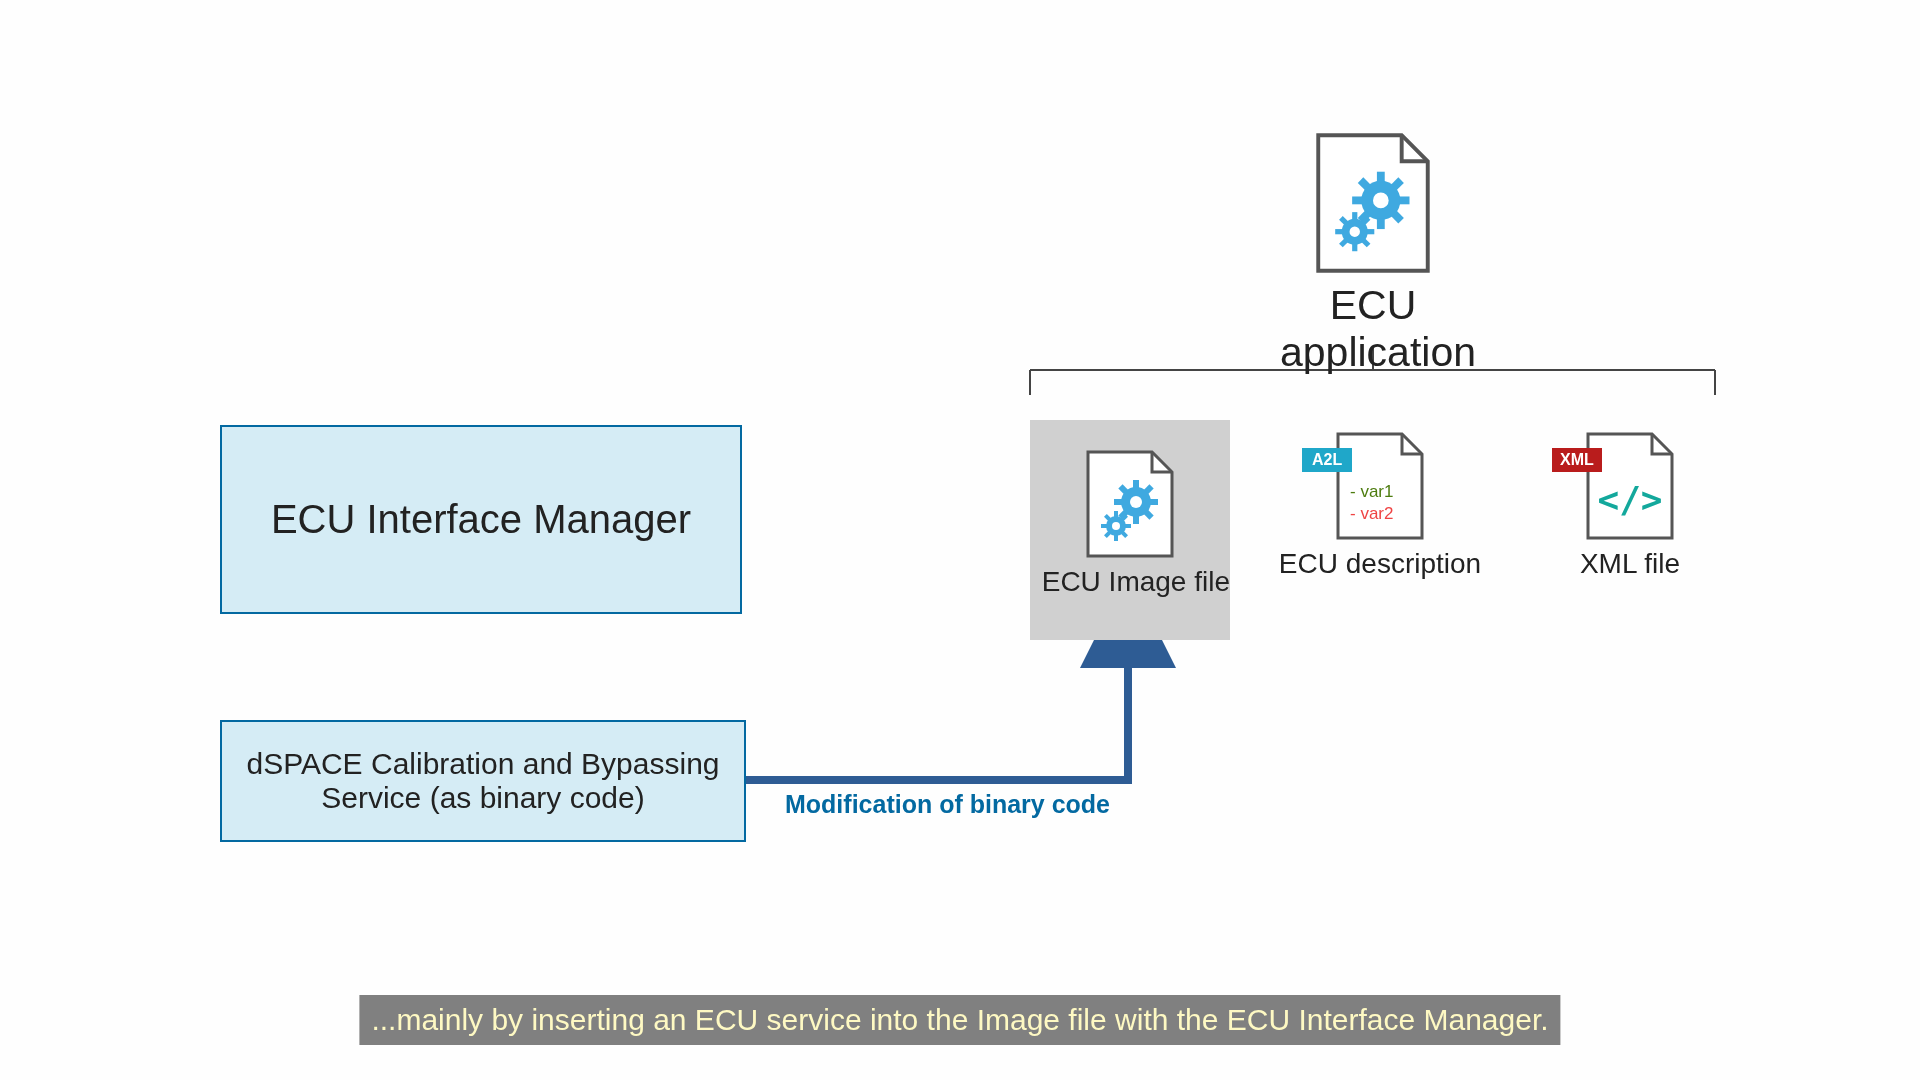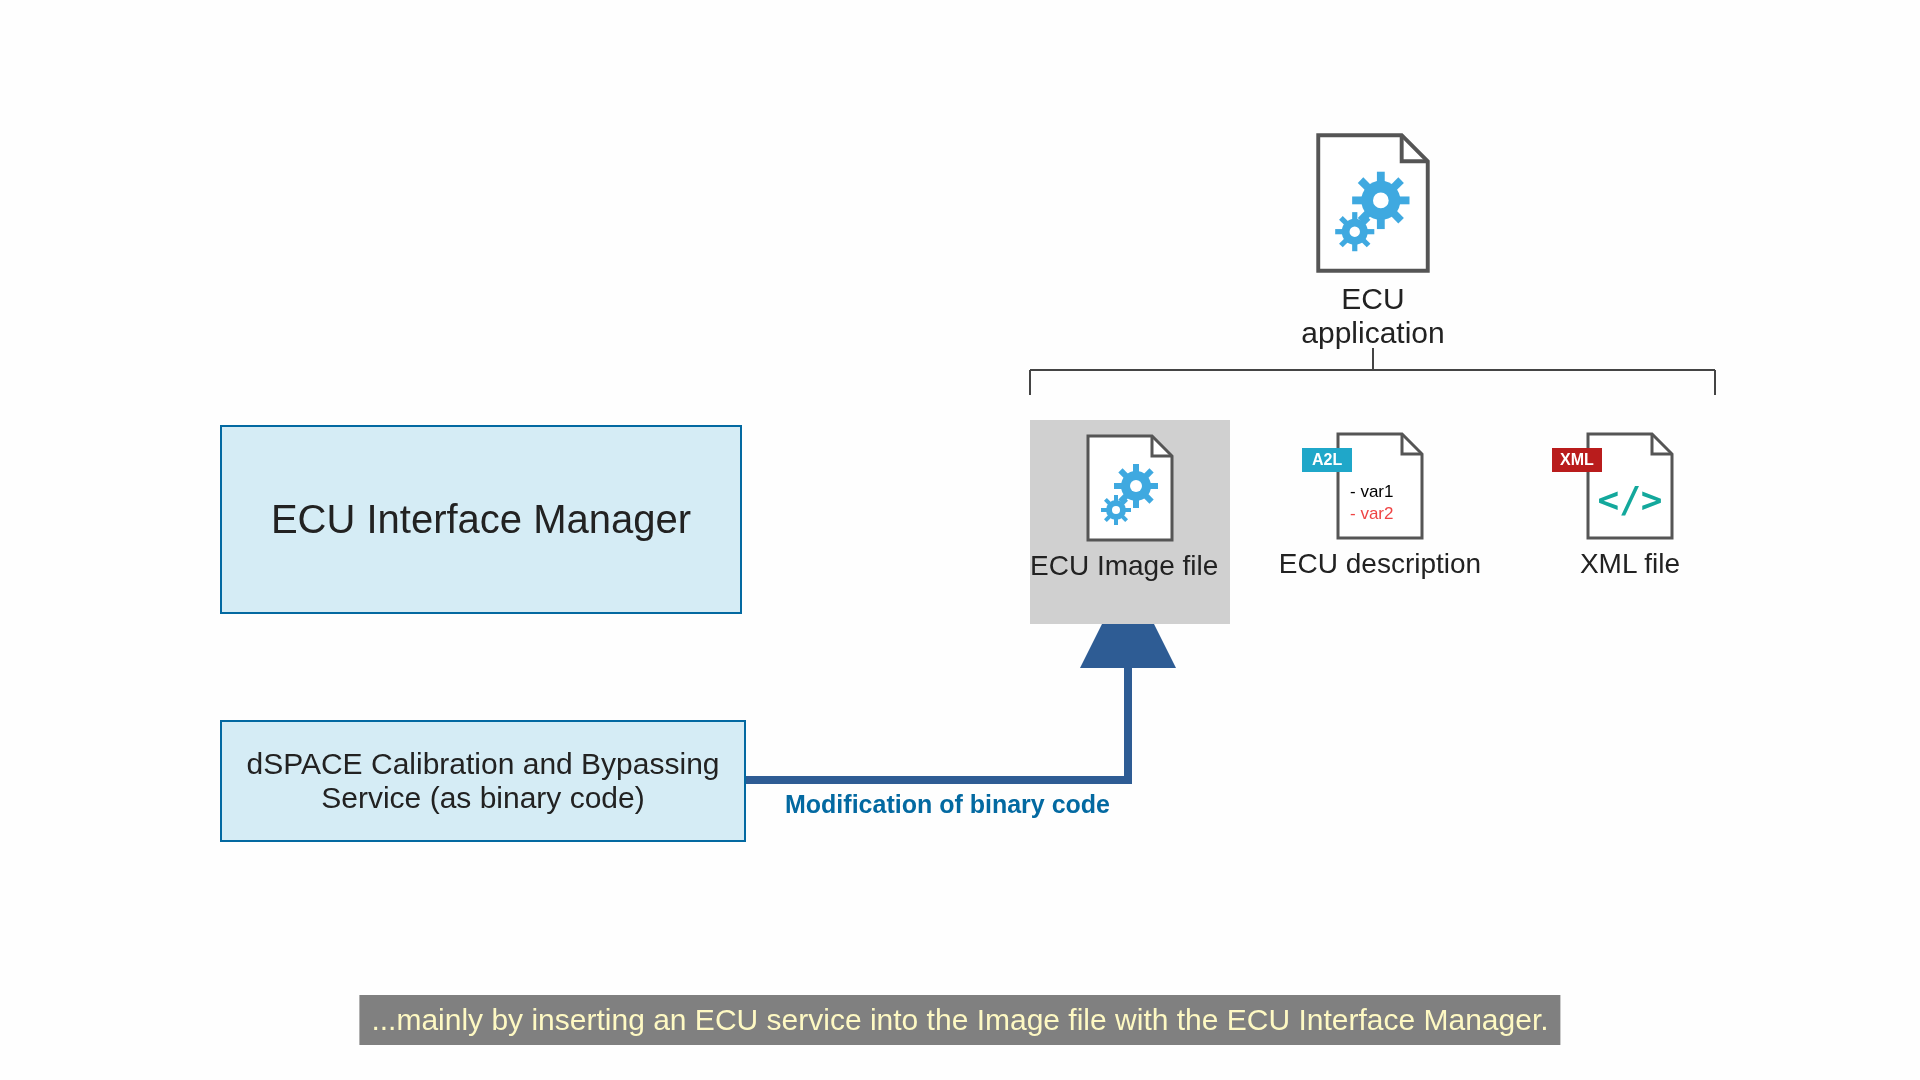--- a/index.html
+++ b/index.html
@@ -65,24 +65,24 @@
               <rect x="9" y="-2" width="6" height="4"></rect>
             <rect x="-2" y="-15" width="4" height="6" transform="rotate(45)"></rect>
               <rect x="-2" y="9" width="4" height="6" transform="rotate(45)"></rect>
             <rect x="-15" y="-2" width="6" height="4" transform="rotate(45)"></rect>
               <rect x="9" y="-2" width="6" height="4" transform="rotate(45)"></rect>
           </g>
         </g>
       </svg>
     </div>
   </div>
-  <div class="file-label" style="font-size:30px;">ECU application</div>
+  <div class="file-label" style="font-size:41px;">ECU application</div>
 </div>
 
-<div style="position:absolute;left:1030px;top:420px;width:200px;height:192px;background:#d0d0d0;text-align:left;padding-top:12px;">
+<div style="position:absolute;left:1030px;top:420px;width:200px;height:192px;background:#d0d0d0;text-align:right;padding-top:28px;">
   <div class="file-icon">
     <div class="sheet">
       <svg viewBox="0 0 92 112">
         <path d="M4 4 H68 L88 24 V108 H4 Z" fill="#fff" stroke="#555" stroke-width="3"></path>
         <path d="M68 4 V24 H88" fill="none" stroke="#555" stroke-width="3"></path>
         <g fill="#3fa9e0">
           <circle cx="52" cy="54" r="15"></circle>
             <circle cx="52" cy="54" r="6" fill="#fff"></circle>
           <g transform="translate(52,54)">
             <rect x="-3" y="-22" width="6" height="8"></rect>
@@ -115,21 +115,21 @@
 
 <div class="file-card" style="left:1275px;top:430px;width:210px;">
   <div class="file-icon">
     <div class="sheet">
       <svg viewBox="0 0 92 112">
         <path d="M4 4 H68 L88 24 V108 H4 Z" fill="#fff" stroke="#555" stroke-width="3"></path>
         <path d="M68 4 V24 H88" fill="none" stroke="#555" stroke-width="3"></path>
       </svg>
     </div>
     <div style="position:absolute;left:-32px;top:18px;background:#1fa7c9;color:#fff;font-size:16px;font-weight:600;padding:3px 10px;">A2L</div>
-    <div style="position:absolute;left:16px;top:52px;font-size:17px;color:#000000;">- var1</div>
+    <div style="position:absolute;left:16px;top:52px;font-size:17px;color:#4d7c0f;">- var1</div>
     <div style="position:absolute;left:16px;top:74px;font-size:17px;color:#ef4444;">- var2</div>
   </div>
   <div class="file-label">ECU description</div>
 </div>
 
 <div class="file-card" style="left:1570px;top:430px;width:120px;">
   <div class="file-icon">
     <div class="sheet">
       <svg viewBox="0 0 92 112">
         <path d="M4 4 H68 L88 24 V108 H4 Z" fill="#fff" stroke="#555" stroke-width="3"></path>

